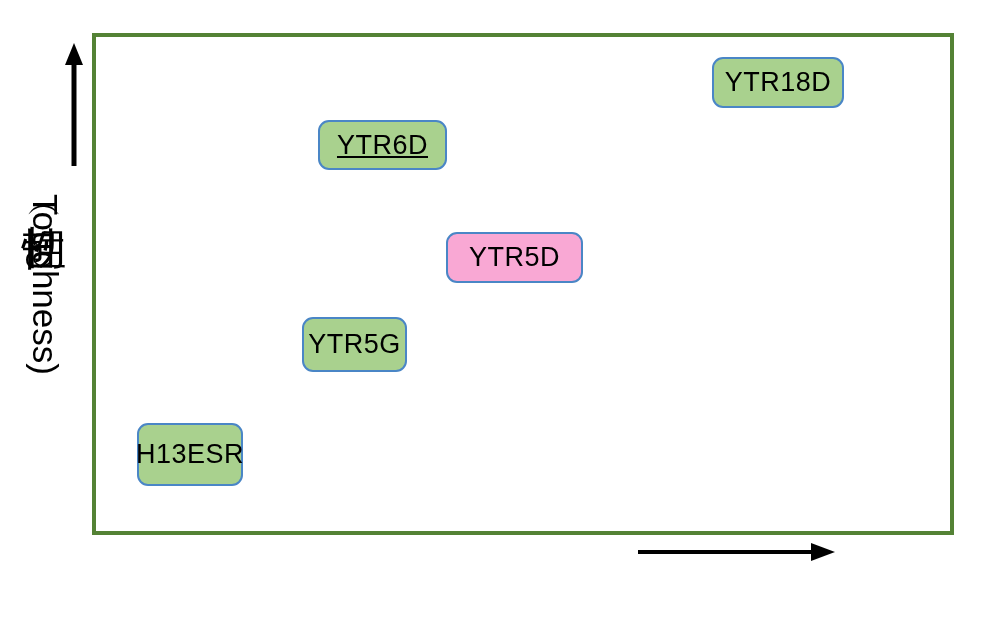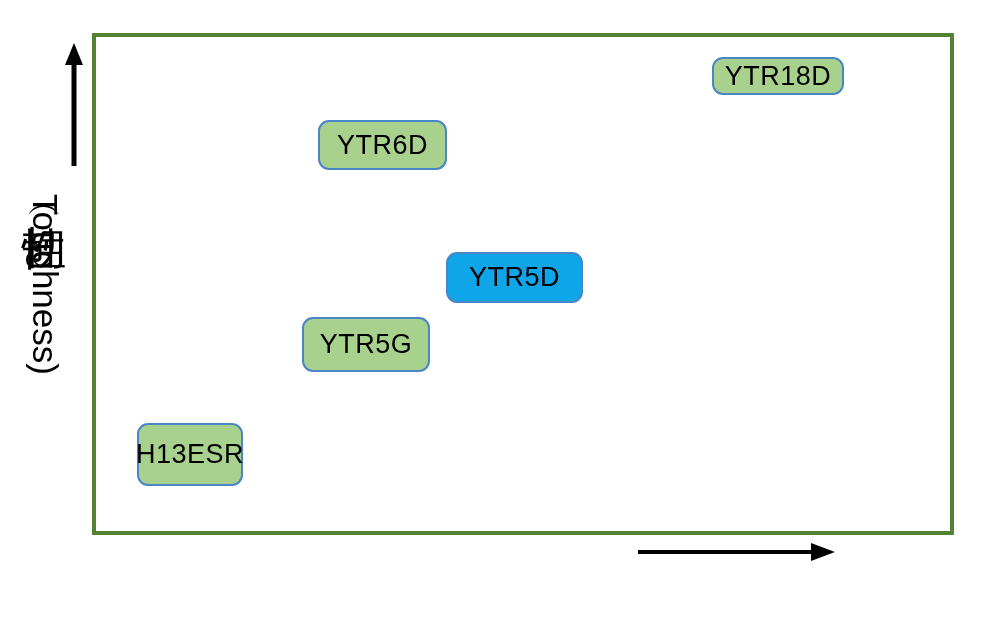--- a/index.html
+++ b/index.html
@@ -96,28 +96,28 @@
       <polygon points="835,552 811,543 811,561" fill="#000000"></polygon>
     </g>
   </svg>
 
   <div class="ylabel">
     <span class="zh">韧性</span>
       <span class="en">（Toughness)</span>
   </div>
 
 
-<div class="node" style="left: 712px; top: 57px; width: 132px; height: 38px; background: rgb(169, 209, 142); border-color: rgb(74, 134, 198); text-align: center;">
+<div class="node" style="left: 712px; top: 57px; width: 132px; height: 51px; background: rgb(169, 209, 142); border-color: rgb(74, 134, 198); text-align: center;">
     <span>YTR18D</span>
   </div>
-    <div class="node" style="left: 318px; top: 120px; width: 129px; height: 50px; background: rgb(169, 209, 142); border-color: rgb(74, 134, 198);">
+    <div class="node" style="left: 318px; top: 120px; width: 129px; height: 50px; background: rgb(169, 209, 142); border-color: rgb(74, 134, 198); text-decoration: underline;">
     <span>YTR6D</span>
   </div>
-    <div class="node" style="left: 446px; top: 232px; width: 137px; height: 51px; background: #0ea5e9; border-color: rgb(74, 134, 198); margin-top: 20px;">
+    <div class="node" style="left: 446px; top: 232px; width: 137px; height: 51px; background: #f9a8d4; border-color: rgb(74, 134, 198);">
     <span>YTR5D</span>
   </div>
-    <div class="node" style="left: 302px; top: 317px; width: 128px; height: 55px; background: rgb(169, 209, 142); border-color: rgb(74, 134, 198);">
+    <div class="node" style="left: 302px; top: 317px; width: 105px; height: 55px; background: rgb(169, 209, 142); border-color: rgb(74, 134, 198);">
     <span>YTR5G</span>
   </div>
     <div class="node" style="left: 137px; top: 423px; width: 106px; height: 63px; background: rgb(169, 209, 142); border-color: rgb(74, 134, 198);">
     <span>H13ESR</span>
   </div>
   </div>
 
 </body></html>

